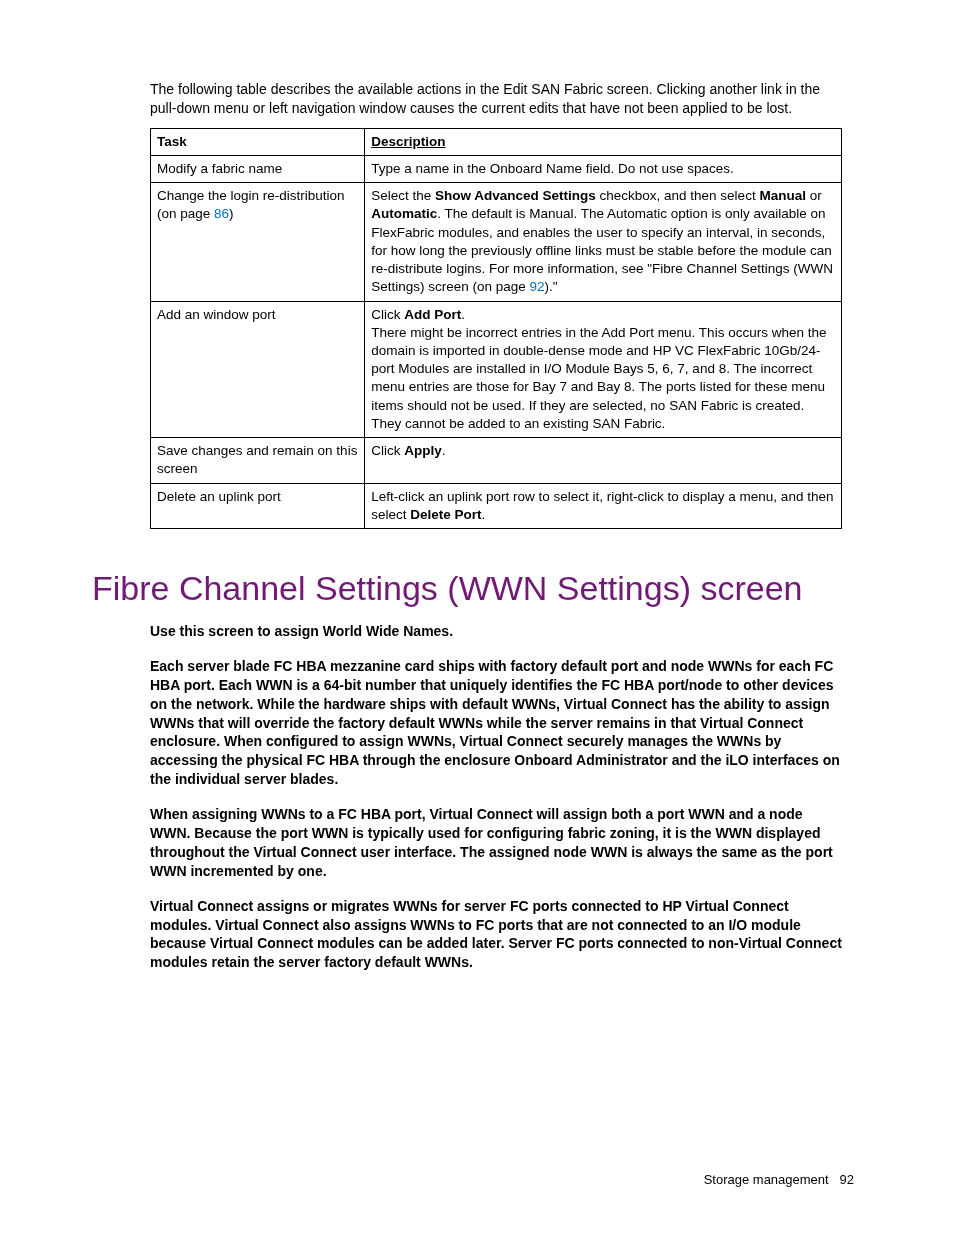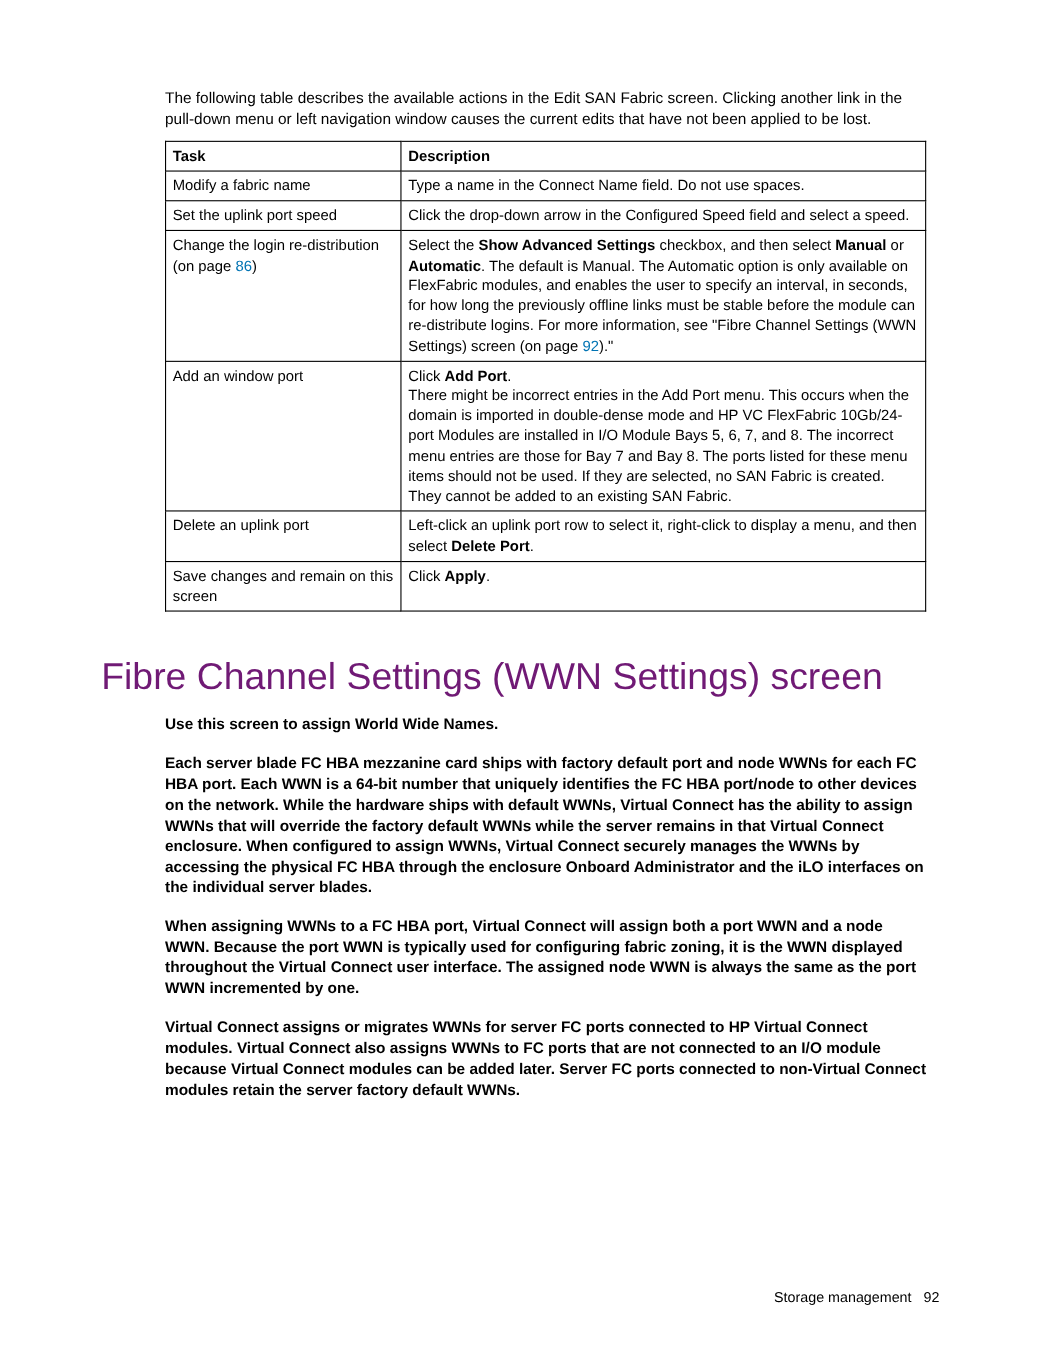--- a/index.html
+++ b/index.html
@@ -33,21 +33,21 @@
     padding: 4px 6px;
     text-align: left;
     vertical-align: top;
     font-size: 13.5px;
     line-height: 1.35;
   }
   th {
     font-weight: bold;
   }
   .col-task { width: 31%; }
-  .col-desc { width: 69%; }
+  .col-desc { width: 69%; text-decoration: underline; }
   .link {
     color: #0073b3;
     text-decoration: none;
     margin-top: 27px;
   }
   h1.section-title {
     font-family: Arial, Helvetica, sans-serif;
     font-weight: 300;
     color: #701a75;
     font-size: 34px;
@@ -77,42 +77,38 @@
   <table>
     <thead>
       <tr>
         <th class="col-task">Task</th>
         <th class="col-desc">Description</th>
       </tr>
     </thead>
     <tbody>
       <tr>
         <td>Modify a fabric name</td>
-        <td>Type a name in the Connect Name field. Do not use spaces.</td>
-      </tr>
-      <tr>
-        <td>Set the uplink port speed</td>
-        <td>Click the drop-down arrow in the Configured Speed field and select a speed.</td>
+        <td>Type a name in the Onboard Name field. Do not use spaces.</td>
       </tr>
       <tr>
         <td><span>Change the login re-distribution (on page </span><a class="link">86</a><span>)</span></td>
         <td><span>Select the </span><span class="bold">Show Advanced Settings</span><span> checkbox, and then select </span><span class="bold">Manual</span><span> or </span><span class="bold">Automatic</span><span>. The default is Manual. The Automatic option is only available on FlexFabric modules, and enables the user to specify an interval, in seconds, for how long the previously offline links must be stable before the module can re-distribute logins. For more information, see "Fibre Channel Settings (WWN Settings) screen (on page </span><a class="link">92</a><span>)."</span></td>
       </tr>
       <tr>
         <td>Add an window port</td>
         <td style="white-space:pre-line;"><span>Click </span><span class="bold">Add Port</span><span>.
 There might be incorrect entries in the Add Port menu. This occurs when the domain is imported in double-dense mode and HP VC FlexFabric 10Gb/24-port Modules are installed in I/O Module Bays 5, 6, 7, and 8. The incorrect menu entries are those for Bay 7 and Bay 8. The ports listed for these menu items should not be used. If they are selected, no SAN Fabric is created. They cannot be added to an existing SAN Fabric.</span></td>
       </tr>
       <tr>
+        <td>Save changes and remain on this screen</td>
+        <td><span>Click </span><span class="bold">Apply</span><span>.</span></td>
+      </tr>
+      <tr>
         <td>Delete an uplink port</td>
         <td><span>Left-click an uplink port row to select it, right-click to display a menu, and then select </span><span class="bold">Delete Port</span><span>.</span></td>
-      </tr>
-      <tr>
-        <td>Save changes and remain on this screen</td>
-        <td><span>Click </span><span class="bold">Apply</span><span>.</span></td>
       </tr>
     </tbody>
   </table>
 
   <h1 class="section-title">Fibre Channel Settings (WWN Settings) screen</h1>
 
   <p class="body">Use this screen to assign World Wide Names.</p>
   <p class="body">Each server blade FC HBA mezzanine card ships with factory default port and node WWNs for each FC HBA port. Each WWN is a 64-bit number that uniquely identifies the FC HBA port/node to other devices on the network. While the hardware ships with default WWNs, Virtual Connect has the ability to assign WWNs that will override the factory default WWNs while the server remains in that Virtual Connect enclosure. When configured to assign WWNs, Virtual Connect securely manages the WWNs by accessing the physical FC HBA through the enclosure Onboard Administrator and the iLO interfaces on the individual server blades.</p>
   <p class="body">When assigning WWNs to a FC HBA port, Virtual Connect will assign both a port WWN and a node WWN. Because the port WWN is typically used for configuring fabric zoning, it is the WWN displayed throughout the Virtual Connect user interface. The assigned node WWN is always the same as the port WWN incremented by one.</p>
   <p class="body">Virtual Connect assigns or migrates WWNs for server FC ports connected to HP Virtual Connect modules. Virtual Connect also assigns WWNs to FC ports that are not connected to an I/O module because Virtual Connect modules can be added later. Server FC ports connected to non-Virtual Connect modules retain the server factory default WWNs.</p>

